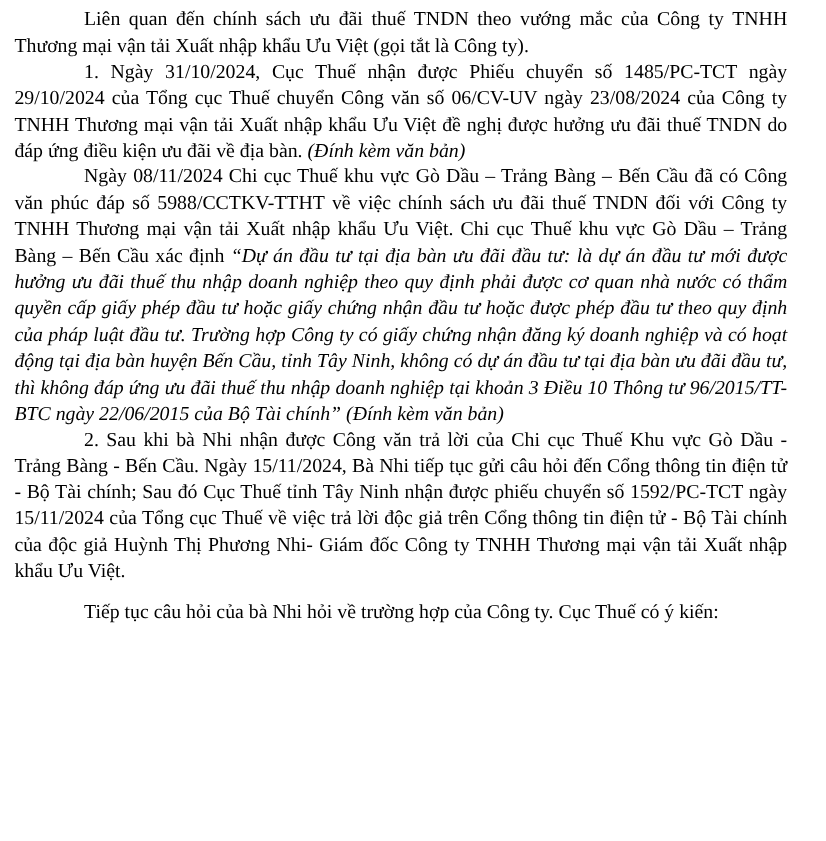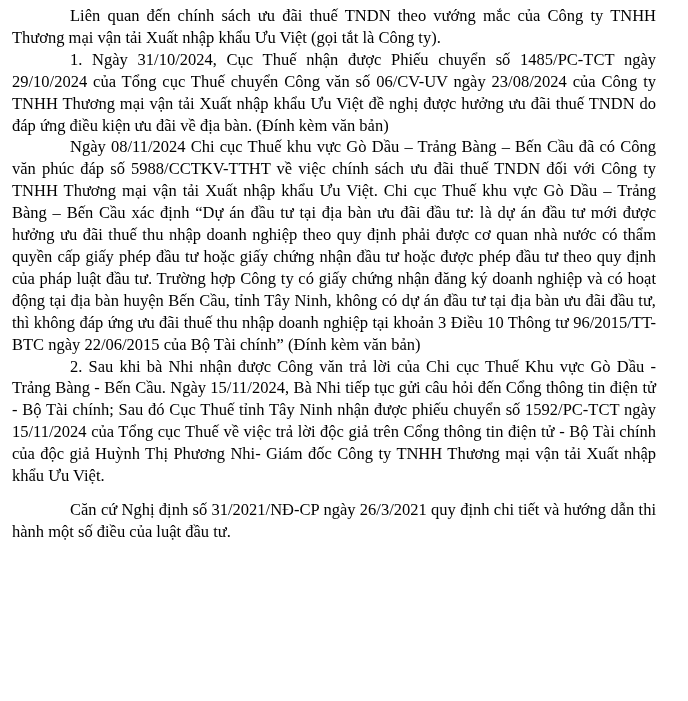--- a/index.html
+++ b/index.html
@@ -26,31 +26,32 @@
   }
   .para {
     margin: 0;
     text-indent: 58px;
     text-align: justify;
   }
   .para.spaced-before {
     margin-top: 12px;
   }
   .run-italic {
+    font-style: italic;
   }
 </style>
 </head>
 <body>
 
 <div class="page">
 
   <p class="para"><span>Liên quan đến chính sách ưu đãi thuế TNDN theo vướng mắc của Công ty TNHH Thương mại vận tải Xuất nhập khẩu Ưu Việt (gọi tắt là Công ty).</span></p>
 
   <p class="para"><span>1. Ngày 31/10/2024, Cục Thuế nhận được Phiếu chuyển số 1485/PC-TCT ngày 29/10/2024 của Tổng cục Thuế chuyển Công văn số 06/CV-UV ngày 23/08/2024 của Công ty TNHH Thương mại vận tải Xuất nhập khẩu Ưu Việt đề nghị được hưởng ưu đãi thuế TNDN do đáp ứng điều kiện ưu đãi về địa bàn. </span><span class="run-italic">(Đính kèm văn bản)</span></p>
 
   <p class="para"><span>Ngày 08/11/2024 Chi cục Thuế khu vực Gò Dầu – Trảng Bàng – Bến Cầu đã có Công văn phúc đáp số 5988/CCTKV-TTHT về việc chính sách ưu đãi thuế TNDN đối với Công ty TNHH Thương mại vận tải Xuất nhập khẩu Ưu Việt. Chi cục Thuế khu vực Gò Dầu – Trảng Bàng – Bến Cầu xác định </span><span class="run-italic">“Dự án đầu tư tại địa bàn ưu đãi đầu tư: là dự án đầu tư mới được hưởng ưu đãi thuế thu nhập doanh nghiệp theo quy định phải được cơ quan nhà nước có thẩm quyền cấp giấy phép đầu tư hoặc giấy chứng nhận đầu tư hoặc được phép đầu tư theo quy định của pháp luật đầu tư. Trường hợp Công ty có giấy chứng nhận đăng ký doanh nghiệp và có hoạt động tại địa bàn huyện Bến Cầu, tỉnh Tây Ninh, không có dự án đầu tư tại địa bàn ưu đãi đầu tư, thì không đáp ứng ưu đãi thuế thu nhập doanh nghiệp tại khoản 3 Điều 10 Thông tư 96/2015/TT-BTC ngày 22/06/2015 của Bộ Tài chính” (Đính kèm văn bản)</span></p>
 
   <p class="para"><span>2. Sau khi bà Nhi nhận được Công văn trả lời của Chi cục Thuế Khu vực Gò Dầu - Trảng Bàng - Bến Cầu. Ngày 15/11/2024, Bà Nhi tiếp tục gửi câu hỏi đến Cổng thông tin điện tử - Bộ Tài chính; Sau đó Cục Thuế tỉnh Tây Ninh nhận được phiếu chuyển số 1592/PC-TCT ngày 15/11/2024 của Tổng cục Thuế về việc trả lời độc giả trên Cổng thông tin điện tử - Bộ Tài chính của độc giả Huỳnh Thị Phương Nhi- Giám đốc Công ty TNHH Thương mại vận tải Xuất nhập khẩu Ưu Việt.</span></p>
 
+  <p class="para spaced-before"><span>Tiếp tục câu hỏi của bà Nhi hỏi về trường hợp của Công ty. Cục Thuế có ý kiến:</span></p>
 
-  <p class="para spaced-before"><span>Căn cứ Nghị định số 31/2021/NĐ-CP ngày 26/3/2021 quy định chi tiết và hướng dẫn thi hành một số điều của luật đầu tư.</span></p>
 
 </div>
 
 </body></html>

